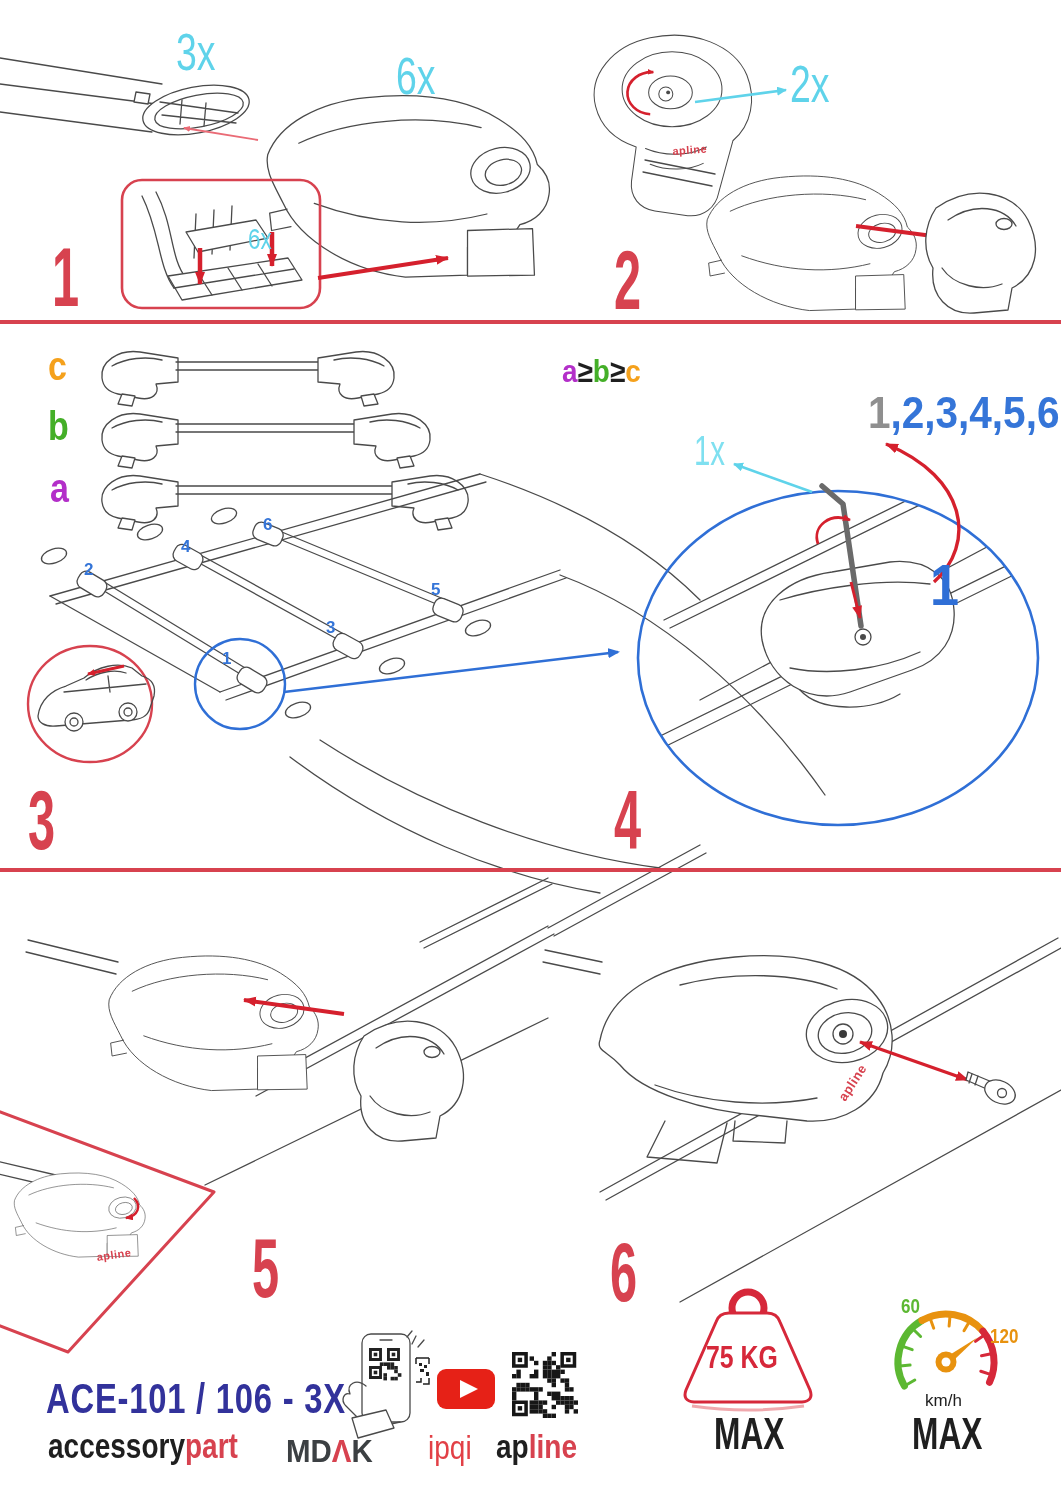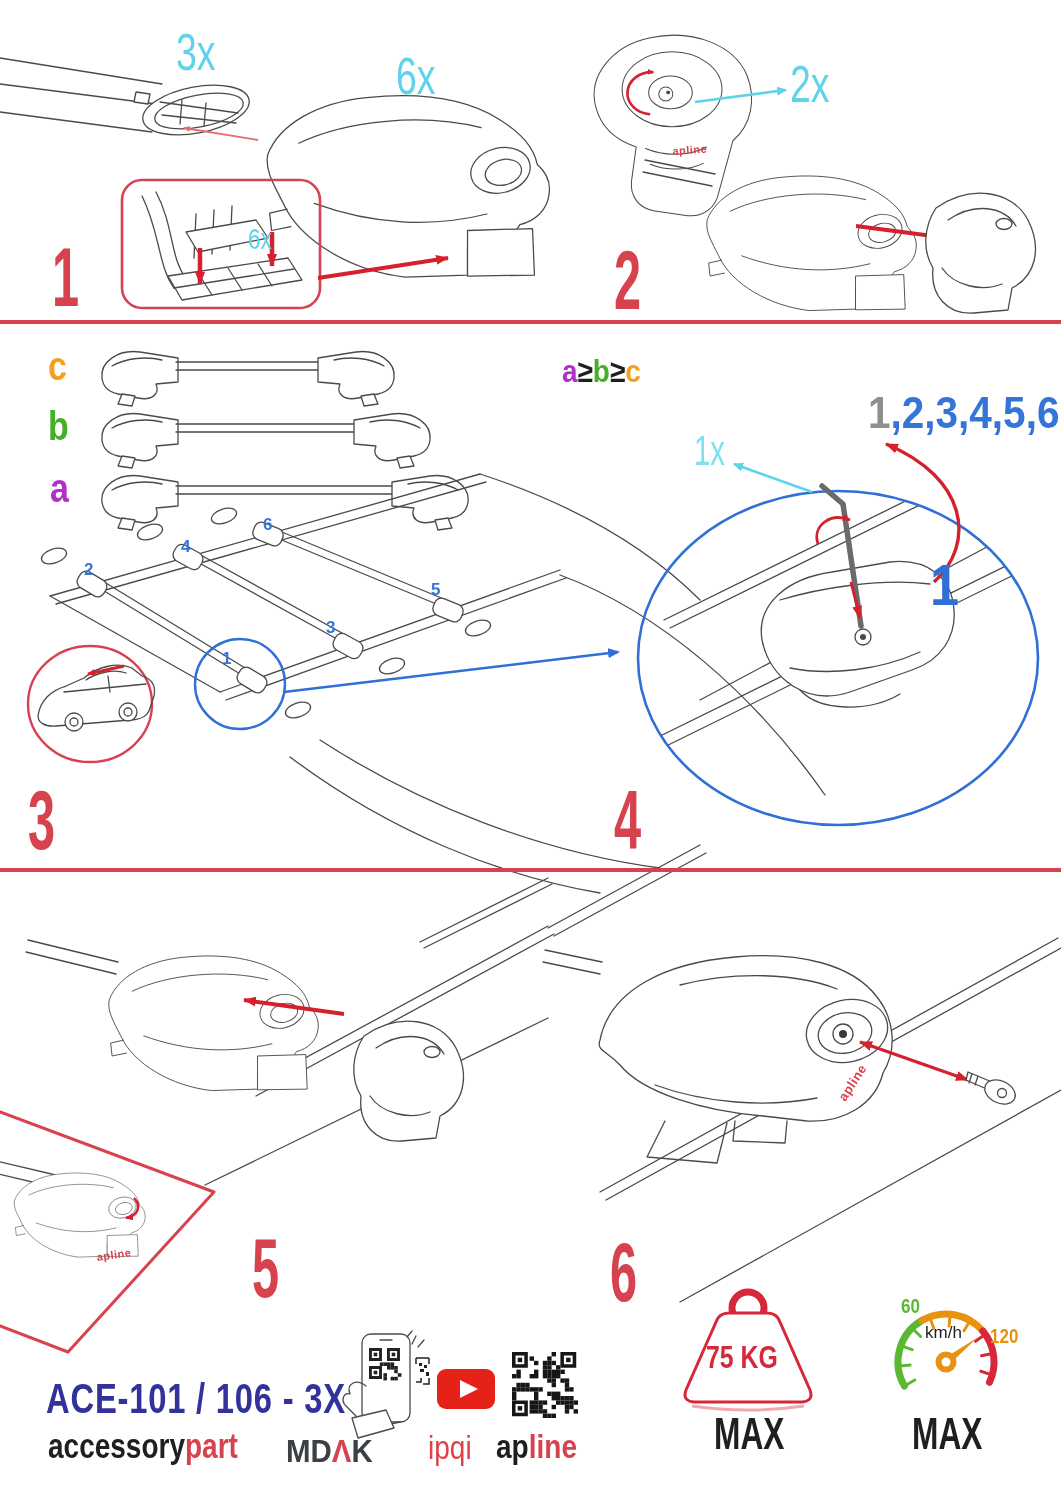--- a/index.html
+++ b/index.html
@@ -408,16 +408,16 @@
   <span class="t" style="left:46px;top:1378px;font-size:42px;font-weight:bold;color:var(--navy);letter-spacing:1px;transform:scaleX(.78)">ACE-101 / 106 - 3X</span>
   <span class="t" style="left:48px;top:1428px;font-size:35px;font-weight:bold;transform:scaleX(.8)"><span style="color:var(--ink)">accessory</span><span style="color:var(--red_crimson)">part</span></span>
   <span class="t" style="left:286px;top:1436px;font-size:31px;font-weight:bold;transform:scaleX(.95)"><span style="color:var(--mdak_gray)">MD</span><span style="color:var(--red_crimson)">Λ</span><span style="color:var(--mdak_gray)">K</span></span>
   <span class="t" style="left:428px;top:1431px;font-size:33px;font-weight:500;color:var(--ipqi_red);transform:scaleX(.85)">ipqi</span>
   <span class="t" style="left:496px;top:1430px;font-size:33px;font-weight:bold;transform:scaleX(.85)"><span style="color:var(--ink)">ap</span><span style="color:var(--red_crimson)">line</span></span>
 
   <span class="t" style="left:706px;top:1342px;font-size:31px;font-weight:bold;color:var(--speed_red);transform:scaleX(.8)">75 KG</span>
   <span class="t" style="left:714px;top:1412px;font-size:44px;font-weight:bold;color:var(--ink);transform:scaleX(.72)">MAX</span>
   <span class="t" style="left:901px;top:1296px;font-size:20px;font-weight:bold;color:var(--speed_green);transform:scaleX(.85)">60</span>
   <span class="t" style="left:990px;top:1326px;font-size:20px;font-weight:bold;color:var(--speed_orange);transform:scaleX(.85)">120</span>
-  <span class="t" style="left:925px;top:1324px;font-size:17px;color:var(--ink)">km/h</span>
+  <span class="t" style="left:925px;top:1392px;font-size:17px;color:var(--ink)">km/h</span>
   <span class="t" style="left:912px;top:1412px;font-size:44px;font-weight:bold;color:var(--ink);transform:scaleX(.72)">MAX</span>
 
 </div>
 
 </body></html>

